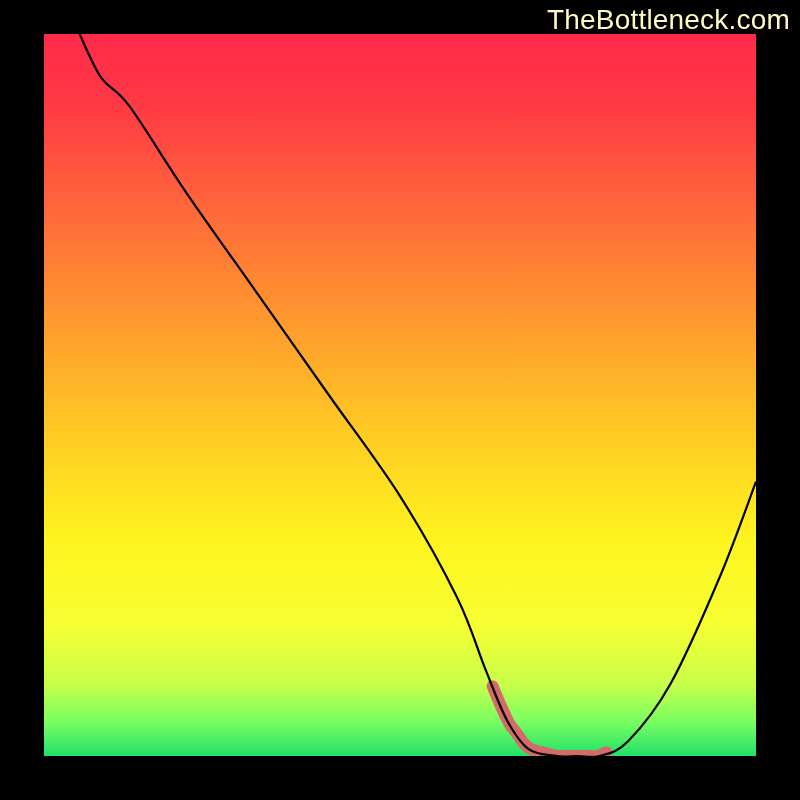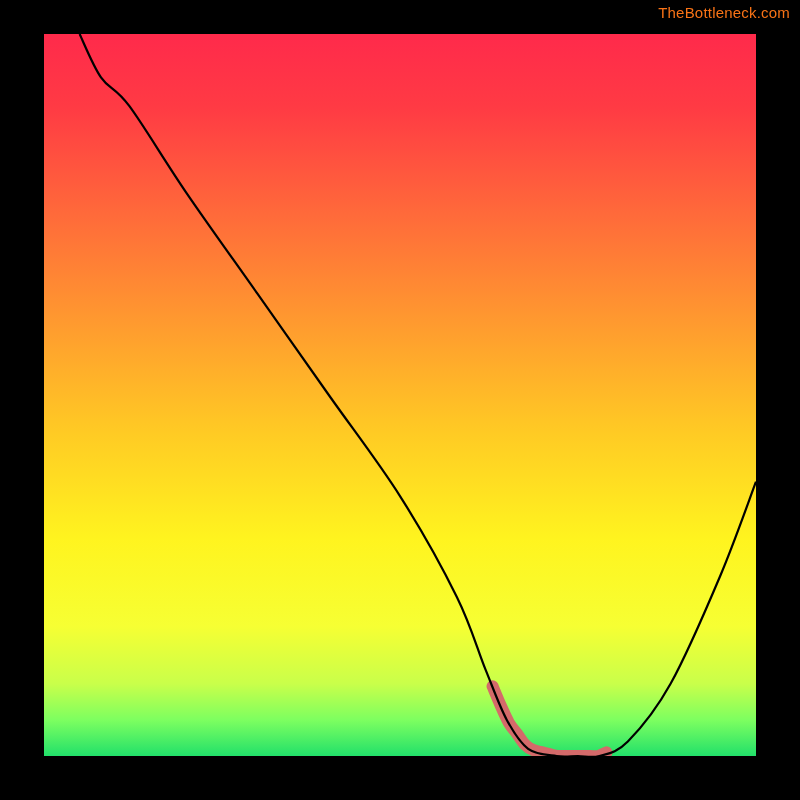--- a/index.html
+++ b/index.html
@@ -14,22 +14,22 @@
   .frame {
     position: relative;
     width: 800px;
     height: 800px;
     background: #000;
   }
   .watermark {
     position: absolute;
     top: 4px;
     right: 10px;
-    color: #f97316;
-    font-size: 15px;
+    color: #fef9c3;
+    font-size: 28px;
     font-weight: 500;
     letter-spacing: 0.2px;
   }
   .plot-wrap {
     position: absolute;
     left: 44px;
     top: 34px;
     width: 712px;
     height: 722px;
   }

